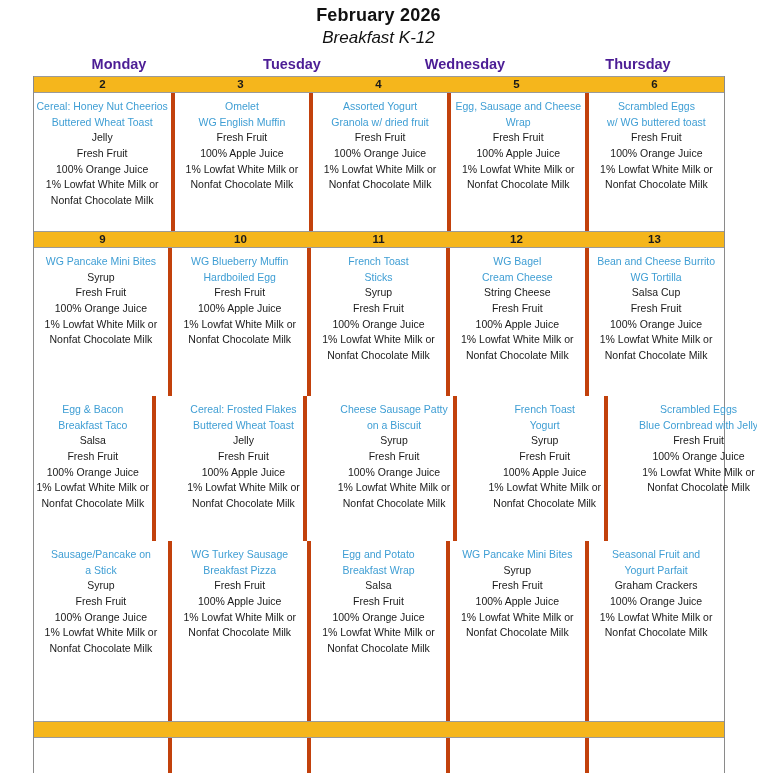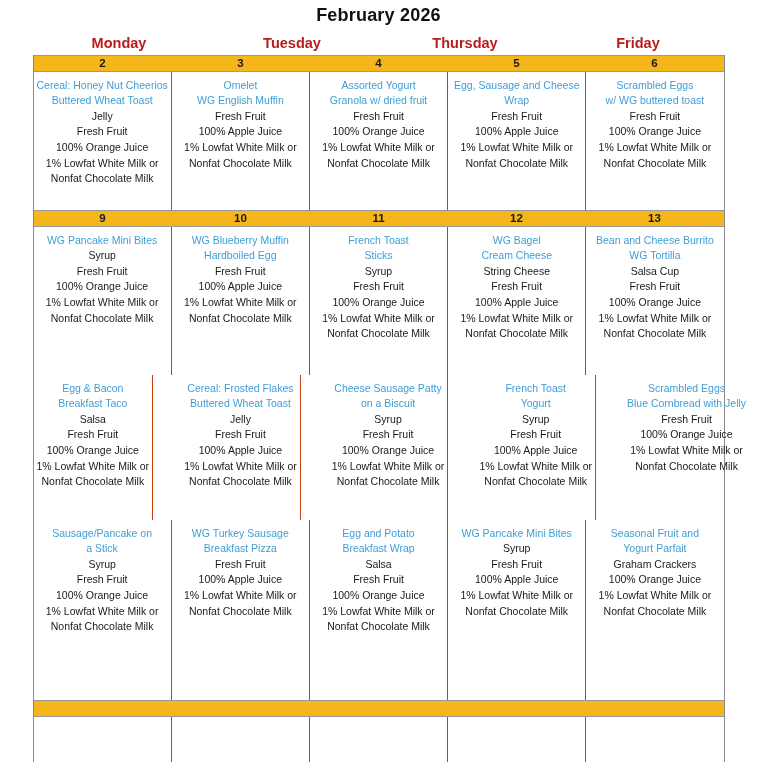--- a/index.html
+++ b/index.html
@@ -42,21 +42,21 @@
     display: flex;
     width: 692px;
     margin: 9px auto 0 auto;
     padding: 0;
   }
   .weekday-cell {
     flex: 1 1 0;
     text-align: center;
     font-size: 14.5px;
     font-weight: bold;
-    color: #b91c1c;
+    color: #4c1d95;
     padding-bottom: 4px;
   }
 
   
   .calendar {
     width: 692px;
     margin: 0 auto;
     border-left: 1px solid #8a8a8a;
     border-right: 1px solid #8a8a8a;
     box-sizing: border-box;
@@ -82,21 +82,21 @@
     color: #1a1a1a;
     line-height: 15px;
   }
   .menu-strip {
     display: flex;
     width: 100%;
     box-sizing: border-box;
   }
   .menu-cell {
     flex: 1 1 0;
-    border-right: 1px solid #c2410c;
+    border-right: 4px solid #c2410c;
     box-sizing: border-box;
     padding: 6px 3px 4px 3px;
     text-align: center;
   }
   .menu-cell:last-child {
     border-right: none;
   }
   .menu-line {
     font-size: 10.5px;
     line-height: 15.6px;
@@ -124,27 +124,28 @@
     border-bottom: 1px solid #9a9a9a;
     box-sizing: border-box;
   }
   .tail-cell { flex: 1 1 0; }
 </style>
 </head>
 <body>
 
 <div class="titlebar">
   <div class="month-title">February 2026</div>
+  <div class="meal-subtitle">Breakfast K-12</div>
 </div>
 
 <div class="weekday-row">
   <div class="weekday-cell">Monday</div>
   <div class="weekday-cell">Tuesday</div>
+  <div class="weekday-cell">Wednesday</div>
   <div class="weekday-cell">Thursday</div>
-  <div class="weekday-cell">Friday</div>
 </div>
 
 <div class="calendar" id="calendar-grid">
     <div class="week week-1">
       <div class="date-strip">
         <div class="date-cell">2</div>
         <div class="date-cell">3</div>
         <div class="date-cell">4</div>
         <div class="date-cell">5</div>
         <div class="date-cell">6</div>

